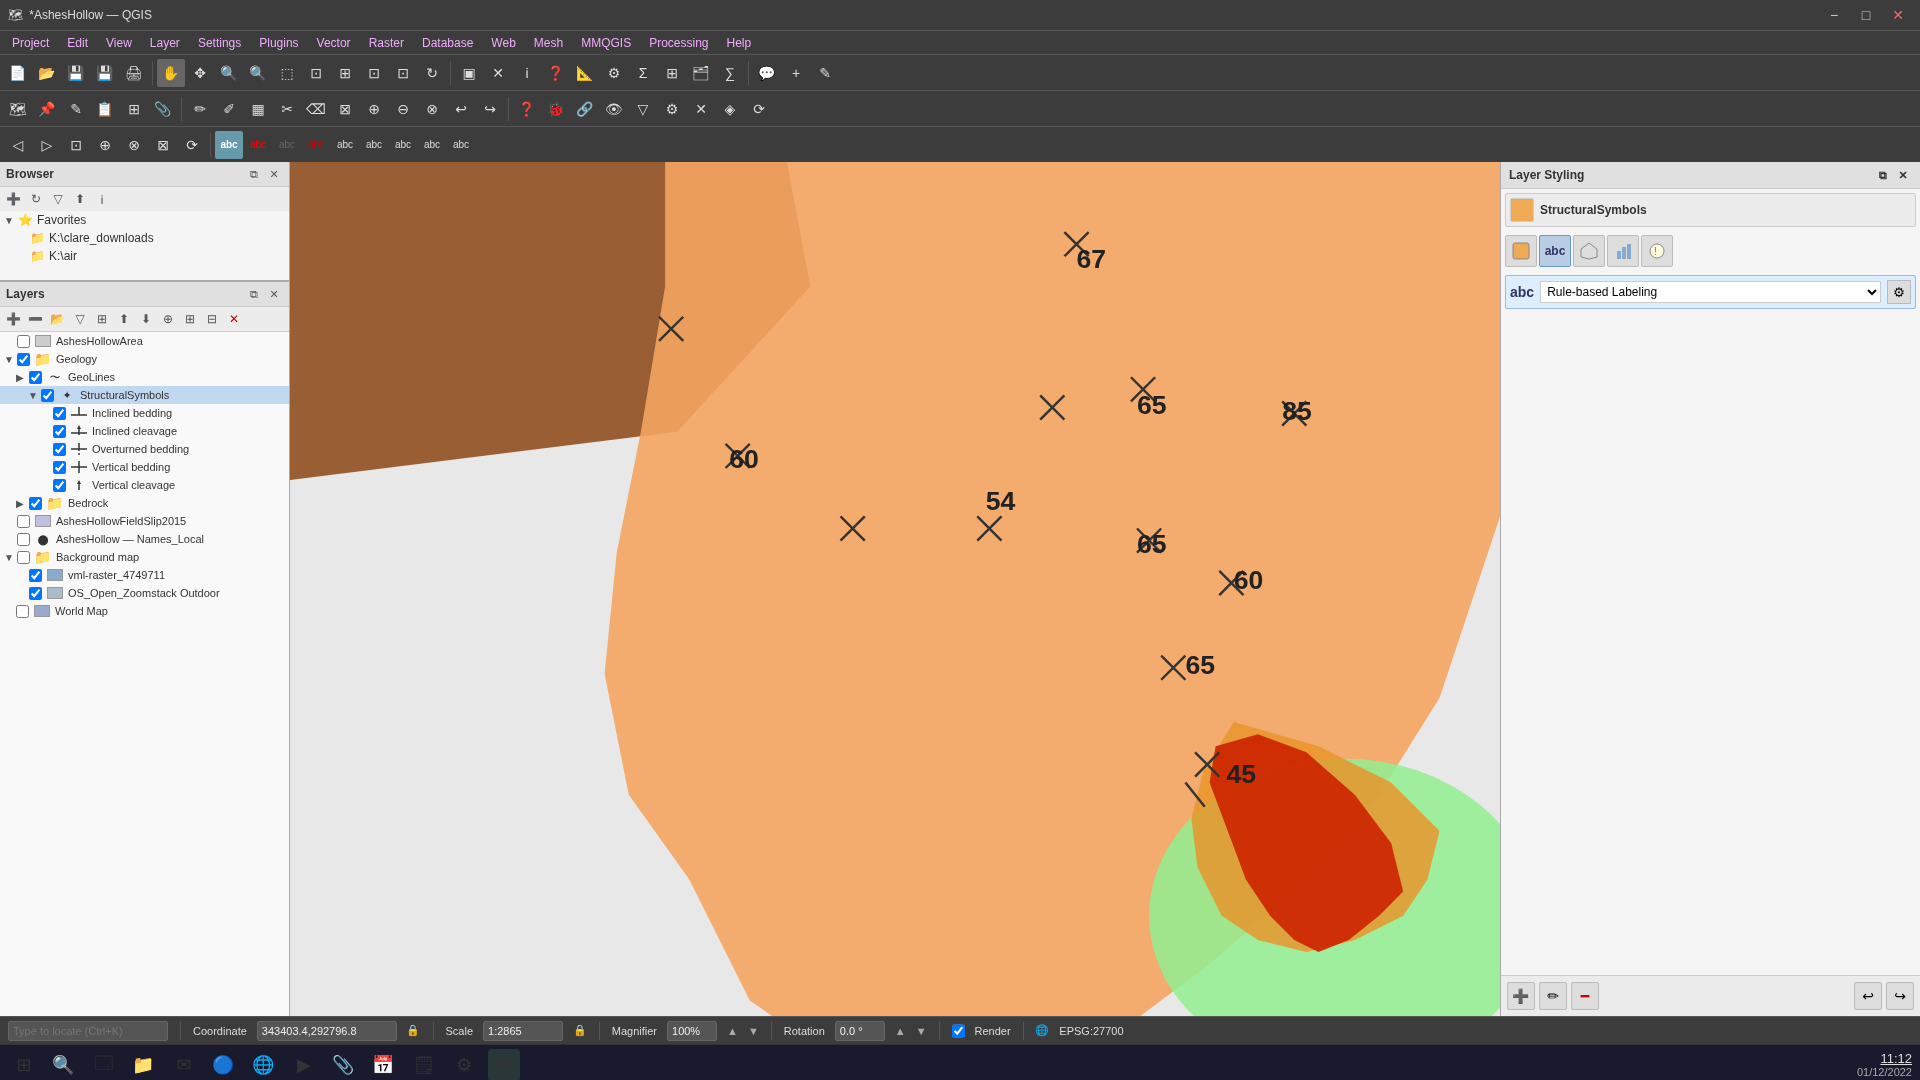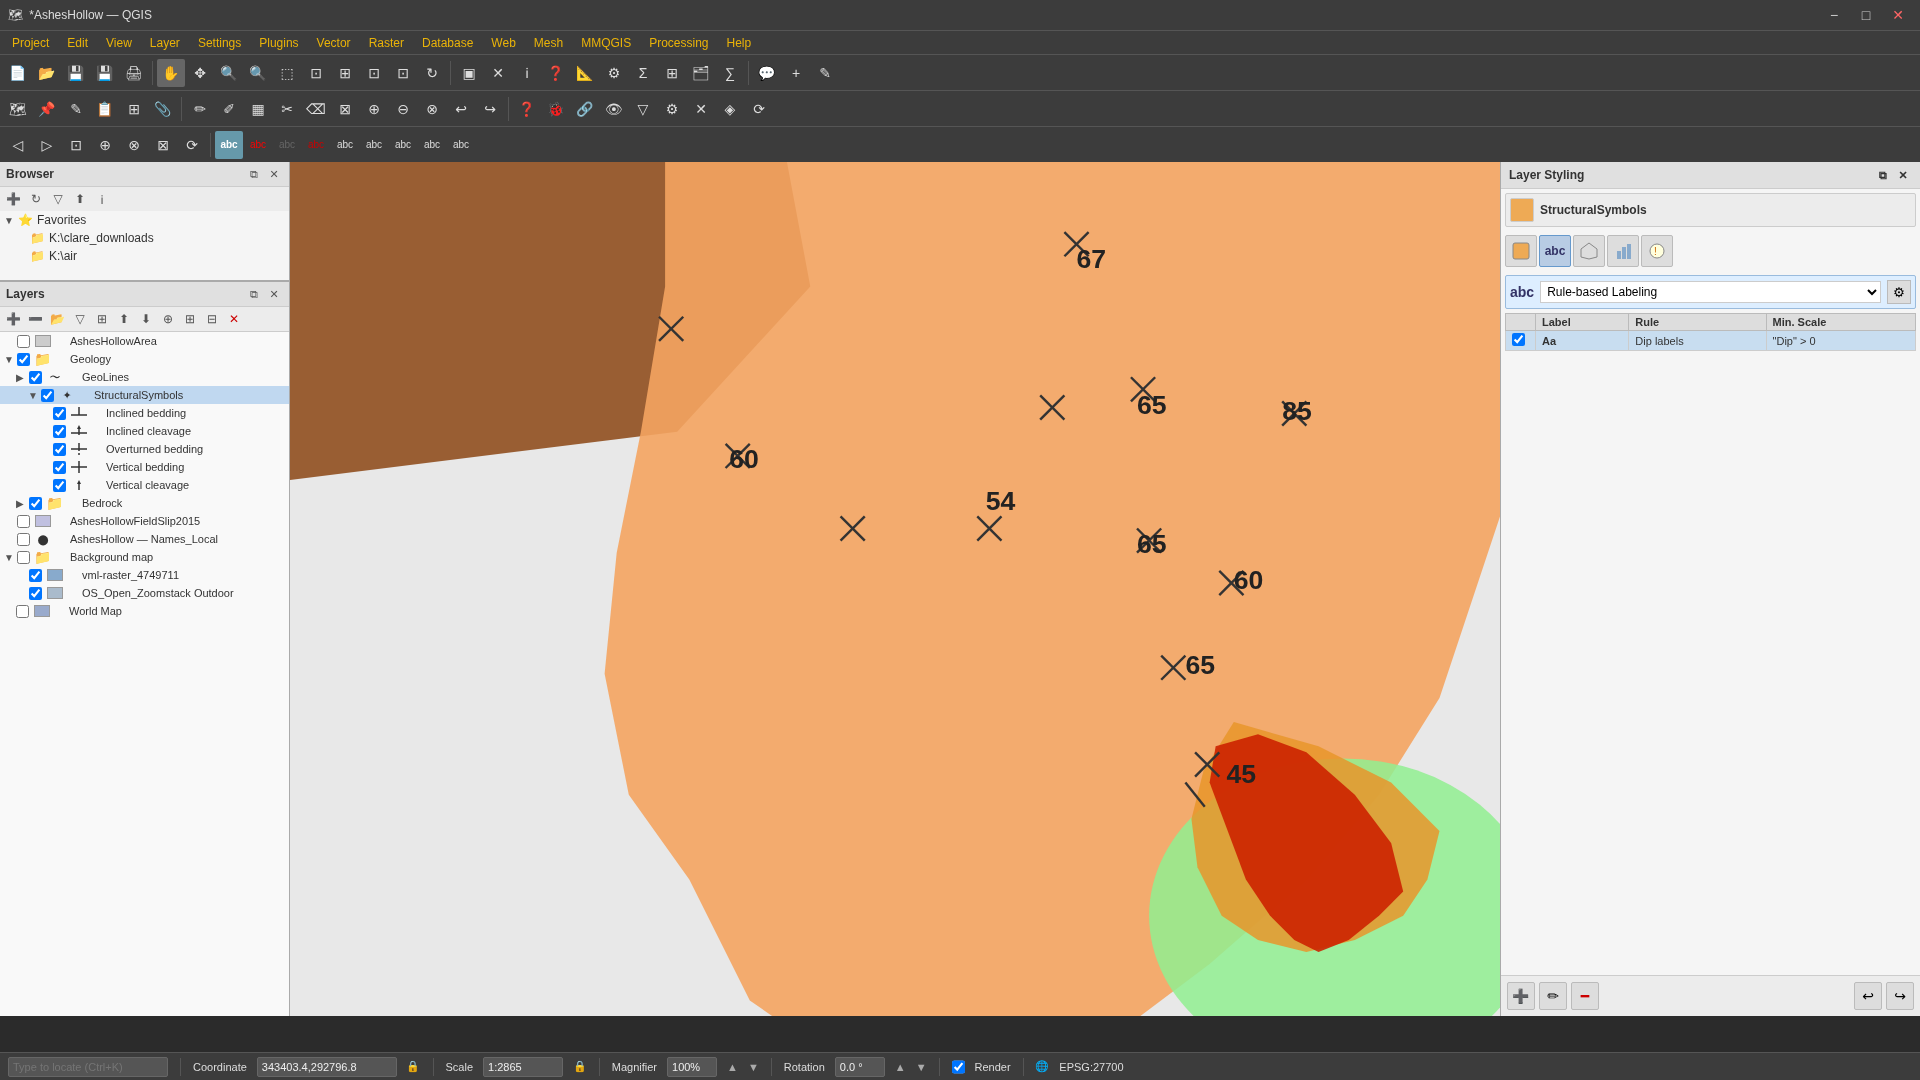--- a/index.html
+++ b/index.html
@@ -29,21 +29,21 @@
       height: 24px;
       background: #3c3c3c;
       display: flex;
       align-items: center;
       padding: 0 4px;
       gap: 2px;
       border-top: 1px solid #555;
     }
     #menubar .menu-item {
       padding: 2px 8px;
-      color: #eab308;
+      color: #f0abfc;
       cursor: pointer;
       font-size: 12px;
       border-radius: 2px;
     }
 
     
     .toolbar-row {
       height: 36px;
       background: #3c3c3c;
       display: flex;
@@ -130,21 +130,21 @@
     .layers-toolbar .tb { width: 20px; height: 20px; display: flex; align-items: center; justify-content: center; cursor: pointer; font-size: 12px; color: #555; }
 
     #layers-tree { flex: 1; overflow-y: auto; background: #f9f9f9; }
     .layer-item {
       display: flex; align-items: center; padding: 2px 4px; cursor: pointer; gap: 3px; font-size: 11px;
     }
     .layer-item.selected { background: #c0d8f0; }
     .layer-item .toggle { width: 10px; font-size: 10px; color: #555; flex-shrink: 0; }
     .layer-item .cb { width: 13px; height: 13px; flex-shrink: 0; }
     .layer-item .icon-box { width: 20px; height: 14px; display: flex; align-items: center; justify-content: center; flex-shrink: 0; }
-    .layer-item .lbl { font-size: 11px; margin-left: 14px; }
+    .layer-item .lbl { font-size: 11px; }
 
     
     #map-area {
       flex: 1;
       position: relative;
       overflow: hidden;
       background: #e8e8e8;
     }
 
     
@@ -222,21 +222,20 @@
     #statusbar {
       height: 28px;
       background: #3c3c3c;
       display: flex;
       align-items: center;
       padding: 0 8px;
       gap: 12px;
       color: #ddd;
       font-size: 11px;
       border-top: 1px solid #555;
-      margin-top: 36px;
     }
     #statusbar .status-item { display: flex; align-items: center; gap: 10px; }
     #statusbar input {
       background: #555; border: 1px solid #666; color: #eee; padding: 1px 4px;
       font-size: 11px; border-radius: 2px; height: 20px;
     }
     #statusbar .locate-input {
       width: 160px;
     }
     #statusbar .scale-input { width: 80px; }
@@ -727,38 +726,20 @@
       <div class="labeling-header">
         <span style="font-size:14px;font-weight:bold;color:#336;">abc</span>
         <select style="flex:1;font-size:12px;background:#fff;border:1px solid #ccc;padding:2px;">
           <option>Rule-based Labeling</option>
           <option>Single Labels</option>
           <option>No Labels</option>
         </select>
         <button style="width:24px;height:24px;background:#ddd;border:1px solid #bbb;cursor:pointer;">⚙</button>
       </div>
 
-      <table class="rule-table">
-        <thead>
-          <tr>
-            <th style="width:30px;"></th>
-            <th>Label</th>
-            <th>Rule</th>
-            <th>Min. Scale</th>
-          </tr>
-        </thead>
-        <tbody>
-          <tr class="rule-row-selected">
-            <td><input type="checkbox" checked="" style=""></td>
-            <td style="font-weight:bold;">Aa</td>
-            <td>Dip labels</td>
-            <td>"Dip" &gt; 0</td>
-          </tr>
-        </tbody>
-      </table>
 
       <div style="height:340px;"></div>
 
     </div>
 
     <div class="styling-bottom-toolbar">
       <button class="stb-btn">➕</button>
       <button class="stb-btn">✏</button>
       <button class="stb-btn" style="color:#c00;">━</button>
       <div style="flex:1;"></div>

